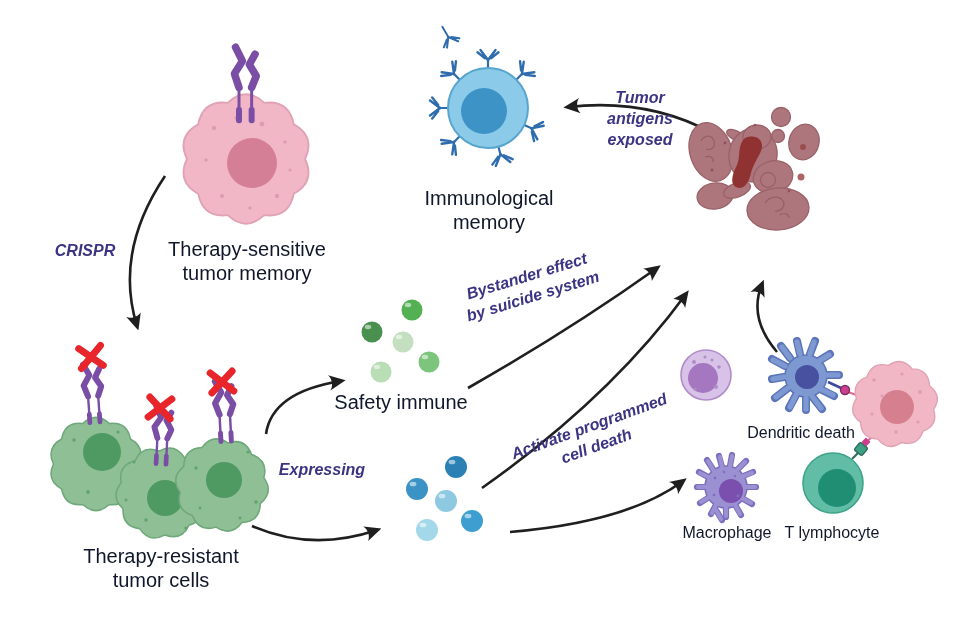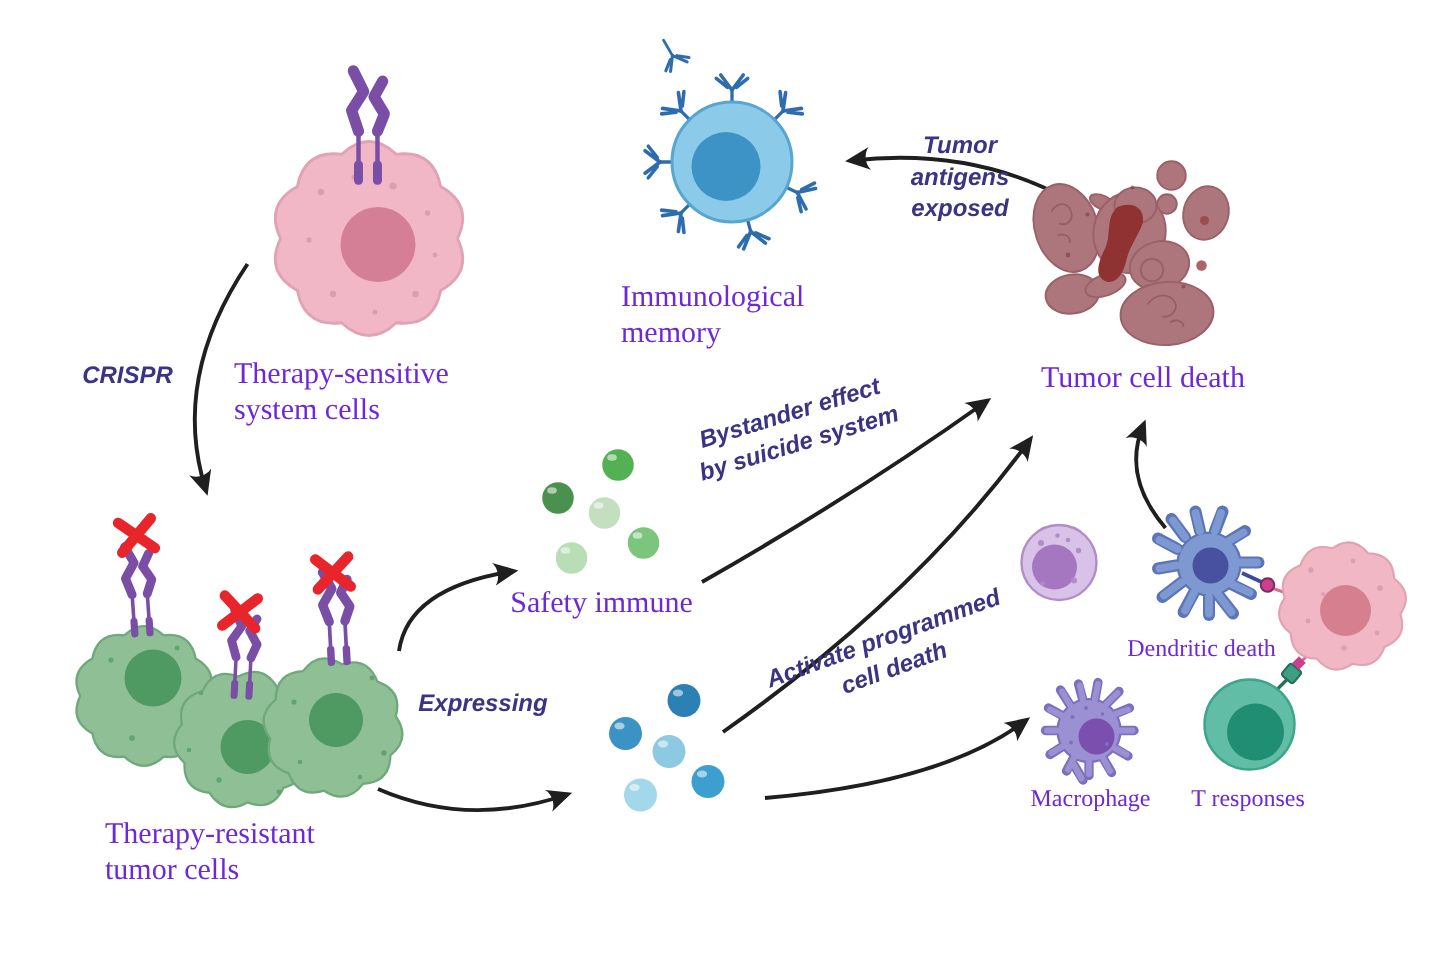--- a/index.html
+++ b/index.html
@@ -1,20 +1,20 @@
 <!DOCTYPE html>
 <html lang="en"><head>
 <meta charset="utf-8">
 <style>
   html,body{margin:0;padding:0;background:#ffffff;}
   .figure{position:relative;width:959px;height:637px;background:#ffffff;
           font-family:"Liberation Sans",sans-serif;overflow:hidden;}
   .figure svg{position:absolute;left:0;top:0;}
-  .label{position:absolute;color:#6d28d9;text-align:left;line-height:1.2;
-         transform:translateX(-50%);font-family:Liberation Serif, serif;}
+  .label{position:absolute;color:#0f172a;text-align:center;line-height:1.2;
+         transform:translateX(-50%);}
   .lg{font-size:20px;}
   .md{font-size:16px;}
   .ann{position:absolute;color:#3b3483;font-style:italic;font-weight:600;
        text-align:center;line-height:1.3;transform:translateX(-50%);font-size:16px;}
   .ann.nowrap{white-space:nowrap;}
   .rot17{transform:translateX(-50%) rotate(-17deg);}
   .rot20{transform:translateX(-50%) rotate(-20deg);}
 </style>
 </head>
 <body>
@@ -319,40 +319,39 @@
           <circle cx="896" cy="432" r="1.8"></circle>
           <circle cx="918" cy="422" r="1.6"></circle>
       <circle cx="882" cy="396" r="1.4"></circle>
     </g>
     <circle cx="897" cy="407" r="17" fill="#d6808f"></circle>
   </g>
 </svg>
 
 <div class="ann nowrap" style="left:85px;top:241px;">CRISPR</div>
 
-<div class="label lg" style="left:247px;top:237px;width:182px;">Therapy-sensitive system cells</div>
+<div class="label lg" style="left:247px;top:237px;width:182px;">Therapy-sensitive tumor memory</div>
 
 <div class="label lg" style="left:161px;top:544px;width:182px;">Therapy-resistant tumor cells</div>
 
 <div class="label lg" style="left:401px;top:390px;white-space:nowrap;">Safety immune</div>
 
 <div class="ann nowrap" style="left:322px;top:460px;">Expressing</div>
 
 
 <div class="label lg" style="left:489px;top:186px;width:150px;">Immunological memory</div>
 
 <div class="ann" style="left:640px;top:40px;width:90px;margin-top:48px;">Tumor antigens exposed</div>
 
-<div class="label lg" style="left:762px;top:240px;white-space:nowrap;">Tumor cell death</div>
 
 <div class="ann rot17" style="left:530px;top:266px;width:142px;">Bystander effect by suicide system</div>
 
 <div class="ann rot20" style="left:593px;top:416px;width:178px;">Activate programmed cell death</div>
 
 
 
 <div class="label md" style="left:801px;top:423px;white-space:nowrap;">Dendritic death</div>
 
 <div class="label md" style="left:727px;top:523px;white-space:nowrap;">Macrophage</div>
 
-<div class="label md" style="left:832px;top:523px;white-space:nowrap;">T responses</div>
+<div class="label md" style="left:832px;top:523px;white-space:nowrap;">T lymphocyte</div>
 
 </div>
 
 </body></html>

